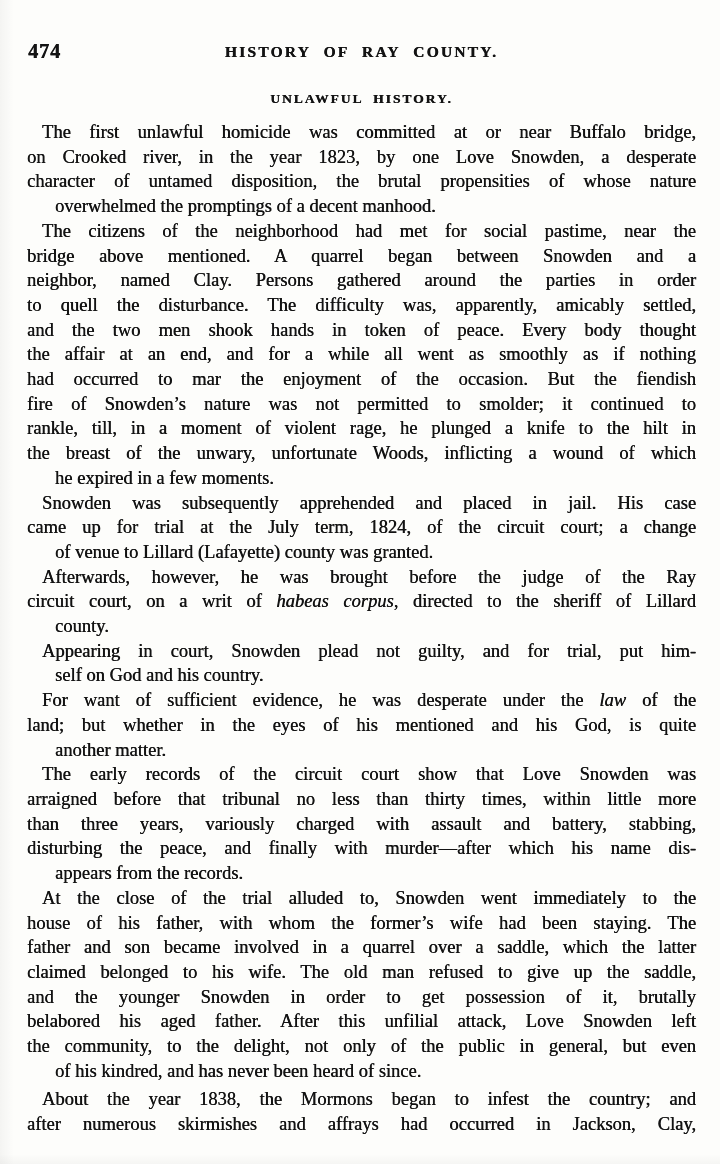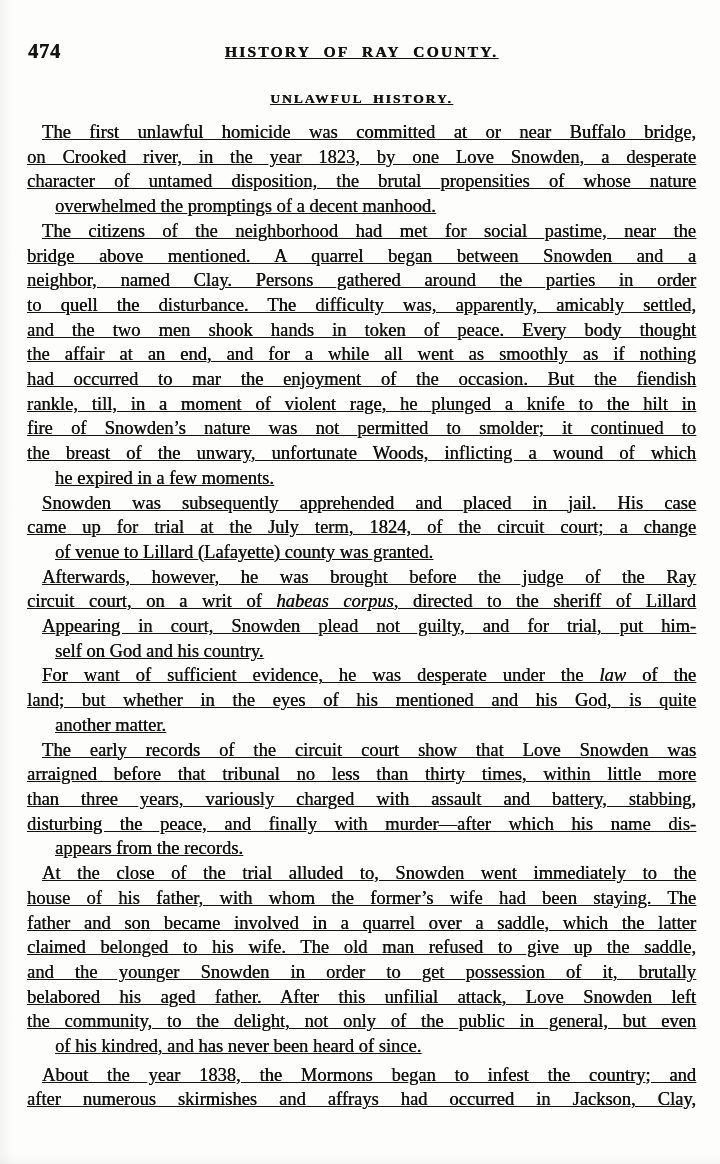--- a/index.html
+++ b/index.html
@@ -10,21 +10,20 @@
     position: relative;
     width: 720px;
     height: 1164px;
     margin: 0 auto;
     background: #fdfdfb;
     background-image:
       linear-gradient(90deg, rgba(0,0,0,0.035) 0, rgba(0,0,0,0) 14px),
       linear-gradient(0deg, rgba(0,0,0,0.03) 0, rgba(0,0,0,0) 10px);
     overflow: hidden;
     padding: 40px 24px 0 27px;
-    text-decoration: underline;
   }
 
   .header-row {
     position: relative;
     height: 24px;
     text-shadow: 0.4px 0 0 currentColor;
   }
   .page-number {
     position: absolute;
     left: 1px;
@@ -86,33 +85,34 @@
         <div class="line last"><span>overwhelmed the promptings of a decent manhood.</span></div>
       </div>
       <div class="paragraph">
         <div class="line first"><span>The citizens of the neighborhood had met for social pastime, near the</span></div>
         <div class="line"><span>bridge above mentioned.  A quarrel began between Snowden and a</span></div>
         <div class="line"><span>neighbor, named Clay.  Persons gathered around the parties in order</span></div>
         <div class="line"><span>to quell the disturbance.  The difficulty was, apparently, amicably settled,</span></div>
         <div class="line"><span>and the two men shook hands in token of peace.  Every body thought</span></div>
         <div class="line"><span>the affair at an end, and for a while all went as smoothly as if nothing</span></div>
         <div class="line"><span>had occurred to mar the enjoyment of the occasion.  But the fiendish</span></div>
+        <div class="line"><span>fire of Snowden’s nature was not permitted to smolder; it continued to</span></div>
         <div class="line"><span>rankle, till, in a moment of violent rage, he plunged a knife to the hilt in</span></div>
-        <div class="line"><span>fire of Snowden’s nature was not permitted to smolder; it continued to</span></div>
         <div class="line"><span>the breast of the unwary, unfortunate Woods, inflicting a wound of which</span></div>
         <div class="line last"><span>he expired in a few moments.</span></div>
       </div>
       <div class="paragraph">
         <div class="line first"><span>Snowden was subsequently apprehended and placed in jail.  His case</span></div>
         <div class="line"><span>came up for trial at the July term, 1824, of the circuit court;  a change</span></div>
         <div class="line last"><span>of venue to Lillard (Lafayette) county was granted.</span></div>
       </div>
       <div class="paragraph">
         <div class="line first"><span>Afterwards, however, he was brought before the judge of the Ray</span></div>
         <div class="line"><span>circuit court, on a writ of </span><em>habeas corpus</em><span>, directed to the sheriff of Lillard</span></div>
+        <div class="line last"><span>county.</span></div>
       </div>
       <div class="paragraph">
         <div class="line first"><span>Appearing in court, Snowden plead not guilty, and for trial, put him-</span></div>
         <div class="line last"><span>self on God and his country.</span></div>
       </div>
       <div class="paragraph">
         <div class="line first"><span>For want of sufficient evidence, he was desperate under the </span><em>law</em><span> of the</span></div>
         <div class="line"><span>land;  but whether in the eyes of his mentioned and his God, is quite</span></div>
         <div class="line last"><span>another matter.</span></div>
       </div>

